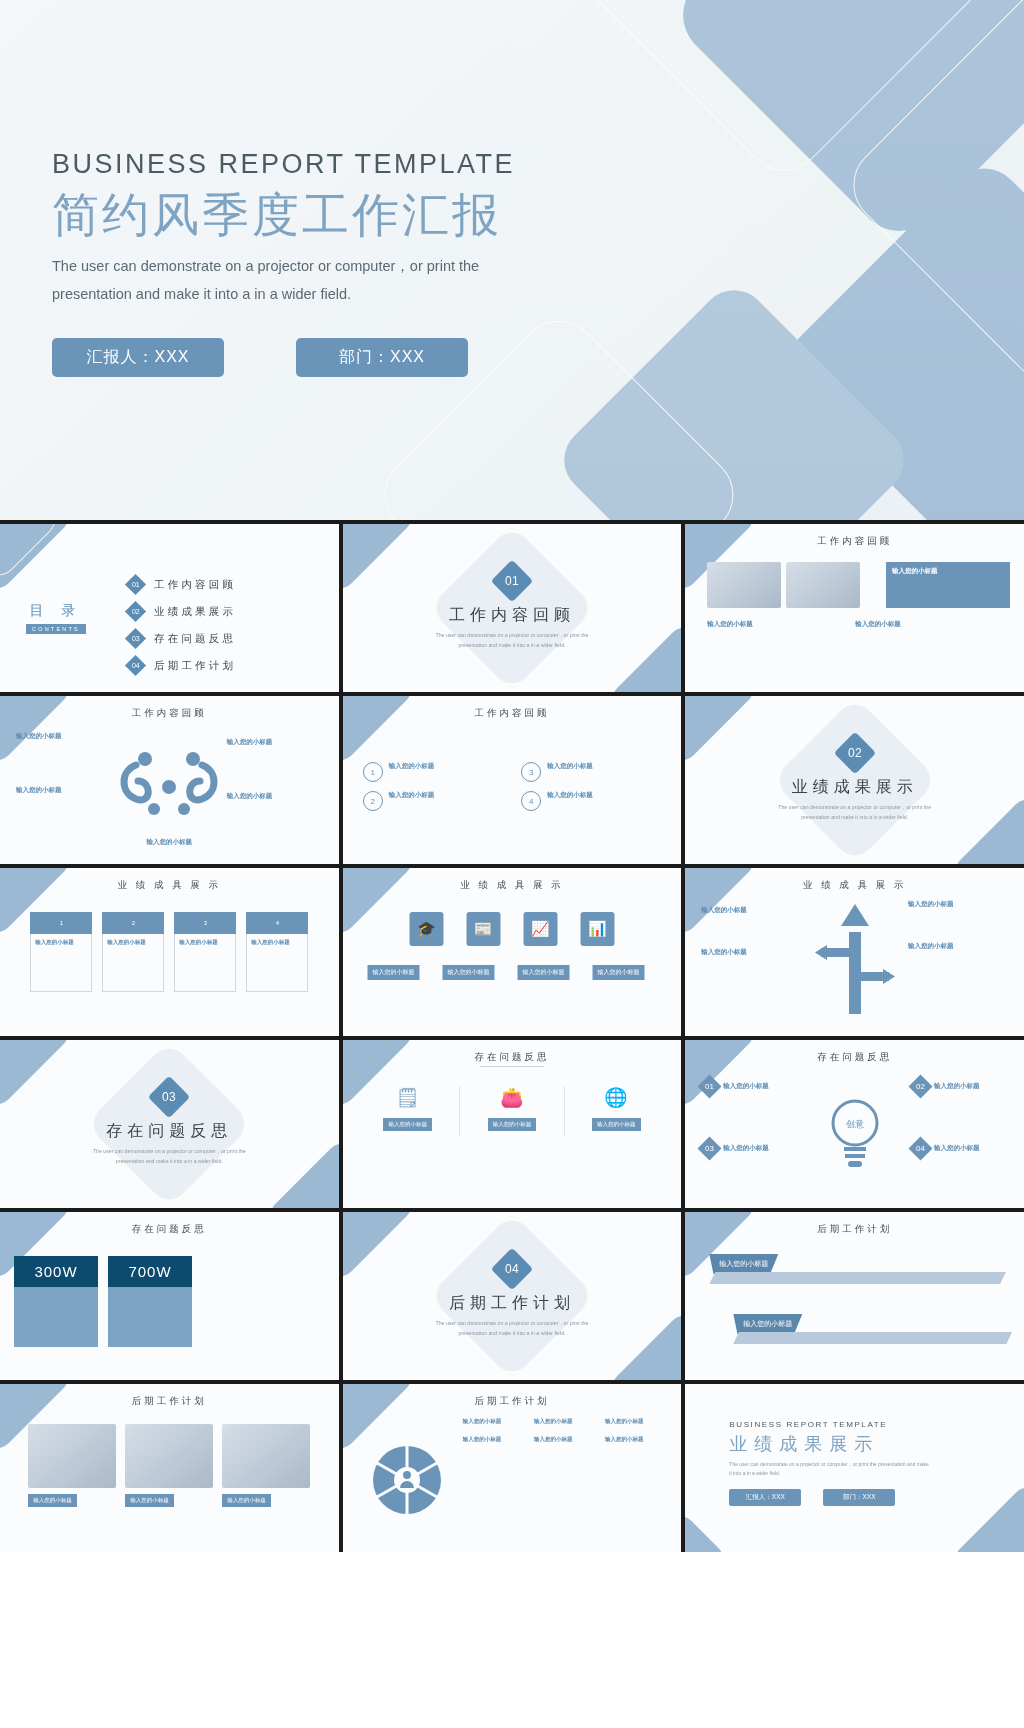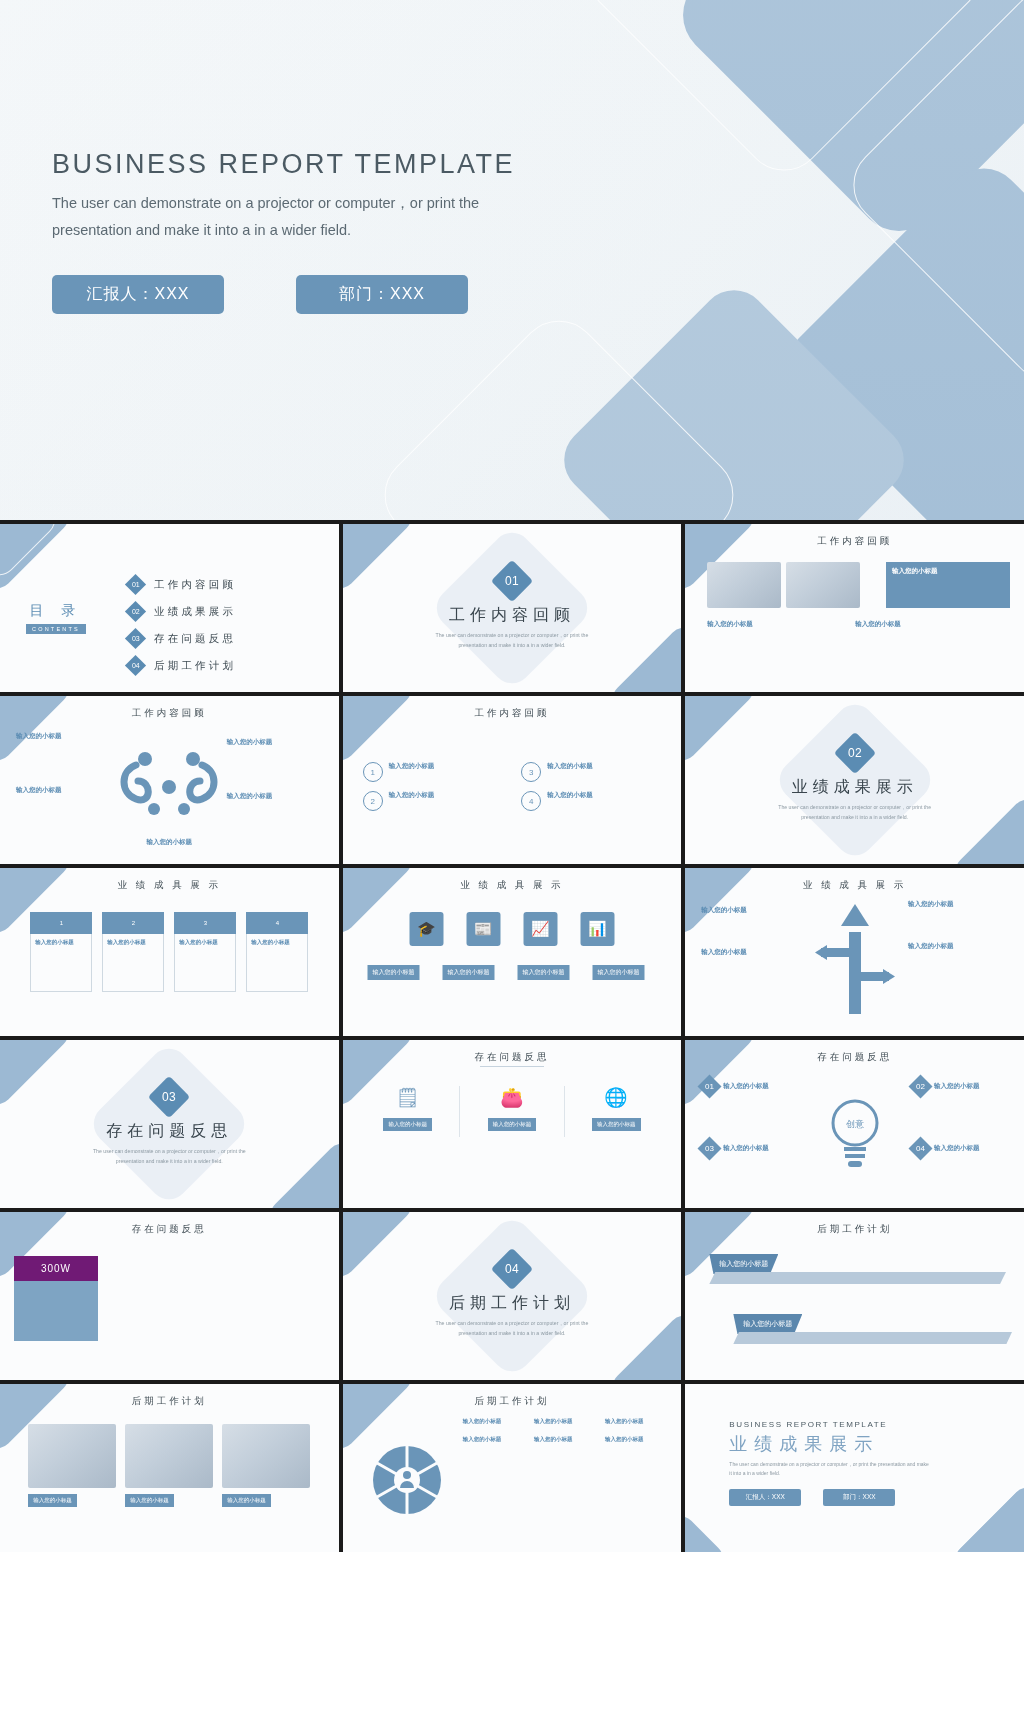--- a/index.html
+++ b/index.html
@@ -120,21 +120,21 @@
   .numdia{ width:17px;height:17px;background:#6a95b8;transform:rotate(45deg);
            display:flex;align-items:center;justify-content:center;}
   .numdia span{transform:rotate(-45deg);color:#fff;font-size:8px;}
 
   .card4{ width:62px; }
   .card4 .head{ height:22px; background:#6a95b8; color:#fff; font-size:6px;
      display:flex;align-items:center;justify-content:center;}
   .card4 .body{ border:1px solid #cfd9e1; border-top:none; padding:5px 4px; height:58px;}
 
   .stat{ width:84px; }
-  .stat .v{ background:#701a75;color:#fff;font-size:10px;text-align:center;padding:7px 8px;letter-spacing:1px;}
+  .stat .v{ background:#0c4a6e;color:#fff;font-size:15px;text-align:center;padding:7px 8px;letter-spacing:1px;}
   .stat .d{ background:#7ea4c3;padding:6px 5px;height:60px;}
 
   .ribbon{ position:relative; }
   .rb-tab{ background:#5b87ad;color:#fff;font-size:7px;padding:5px 10px;
            clip-path:polygon(0 0,100% 0,88% 100%,6% 100%); display:inline-block;}
   .rb-body{ background:#b7c9da; padding:6px 8px; margin-top:-2px;
             clip-path:polygon(2% 0,100% 0,98% 100%,0 100%); }
 
   .thanks-title{ font-size:8px; letter-spacing:1.6px; color:#4b5a63;}
   .thanks-h{ font-size:18px; letter-spacing:7px; color:#7fa3c2; margin-top:3px;}
@@ -153,20 +153,21 @@
   <div class="cv-shape cv-s1"></div>
   <div class="cv-shape cv-s2"></div>
   <div class="cv-shape cv-s3"></div>
   <div class="cv-line cv-l1"></div>
   <div class="cv-line cv-l2"></div>
   <div class="cv-line cv-l3"></div>
   <div class="cv-wash"></div>
 
   <div class="cv-body">
     <div class="cv-eyebrow">BUSINESS REPORT TEMPLATE</div>
+    <div class="cv-title">简约风季度工作汇报</div>
     <div class="cv-sub">The user can demonstrate on a projector or computer，or print the presentation and make it into a in a wider field.</div>
     <div class="cv-btns">
       <div class="cv-btn">汇报人：XXX</div>
       <div class="cv-btn">部门：XXX</div>
     </div>
   </div>
 </div>
 
 <div class="grid">
 
@@ -526,20 +527,24 @@
       <div style="margin-top:4px"><span class="ln w1"></span><span class="ln w2"></span><span class="ln w3"></span></div>
     </div>
   </div>
 
   <div class="slide">
     <div class="corner c-tl2"></div>
     <div class="s-title">存在问题反思</div>
     <div style="position:absolute;left:14px;top:44px;display:flex;gap:10px;">
       <div class="stat">
         <div class="v">300W</div>
+        <div class="d"><span class="ln lt w1"></span><span class="ln lt w2"></span><span class="ln lt w1"></span><span class="ln lt w3"></span><span class="ln lt w2"></span><span class="ln lt w4"></span></div>
+      </div>
+      <div class="stat">
+        <div class="v">700W</div>
         <div class="d"><span class="ln lt w1"></span><span class="ln lt w2"></span><span class="ln lt w1"></span><span class="ln lt w3"></span><span class="ln lt w2"></span><span class="ln lt w4"></span></div>
       </div>
     </div>
   </div>
 
   <div class="slide">
     <div class="corner c-tl2"></div>
     <div class="corner c-br"></div>
     <div class="sec-plate"></div>
     <div class="sec">

